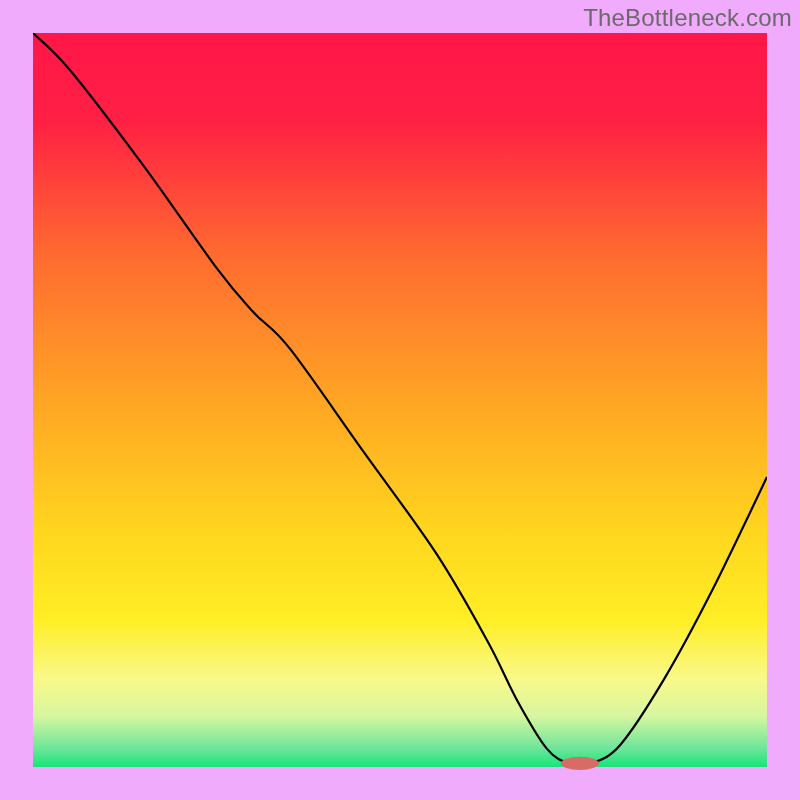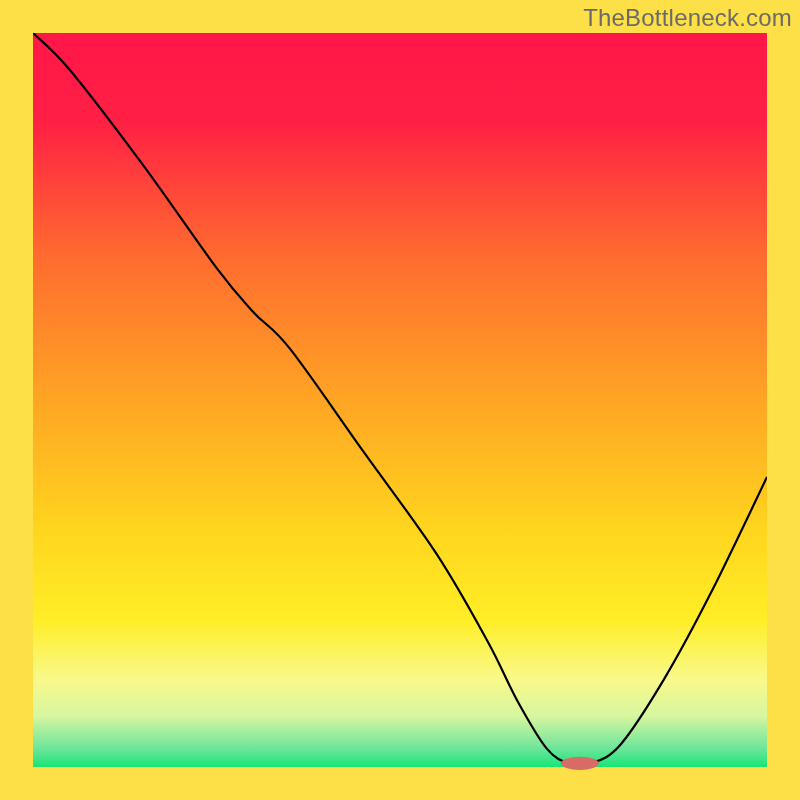--- a/index.html
+++ b/index.html
@@ -7,21 +7,21 @@
     padding: 0;
     width: 800px;
     height: 800px;
     background: #000;
     font-family: Arial, Helvetica, sans-serif;
   }
   .frame {
     position: relative;
     width: 800px;
     height: 800px;
-    background: #fde047;
+    background: #f0abfc;
   }
   .watermark {
     position: absolute;
     top: 4px;
     right: 8px;
     color: #6a6a6a;
     font-size: 24px;
     font-weight: 500;
     letter-spacing: 0.2px;
     z-index: 4;

